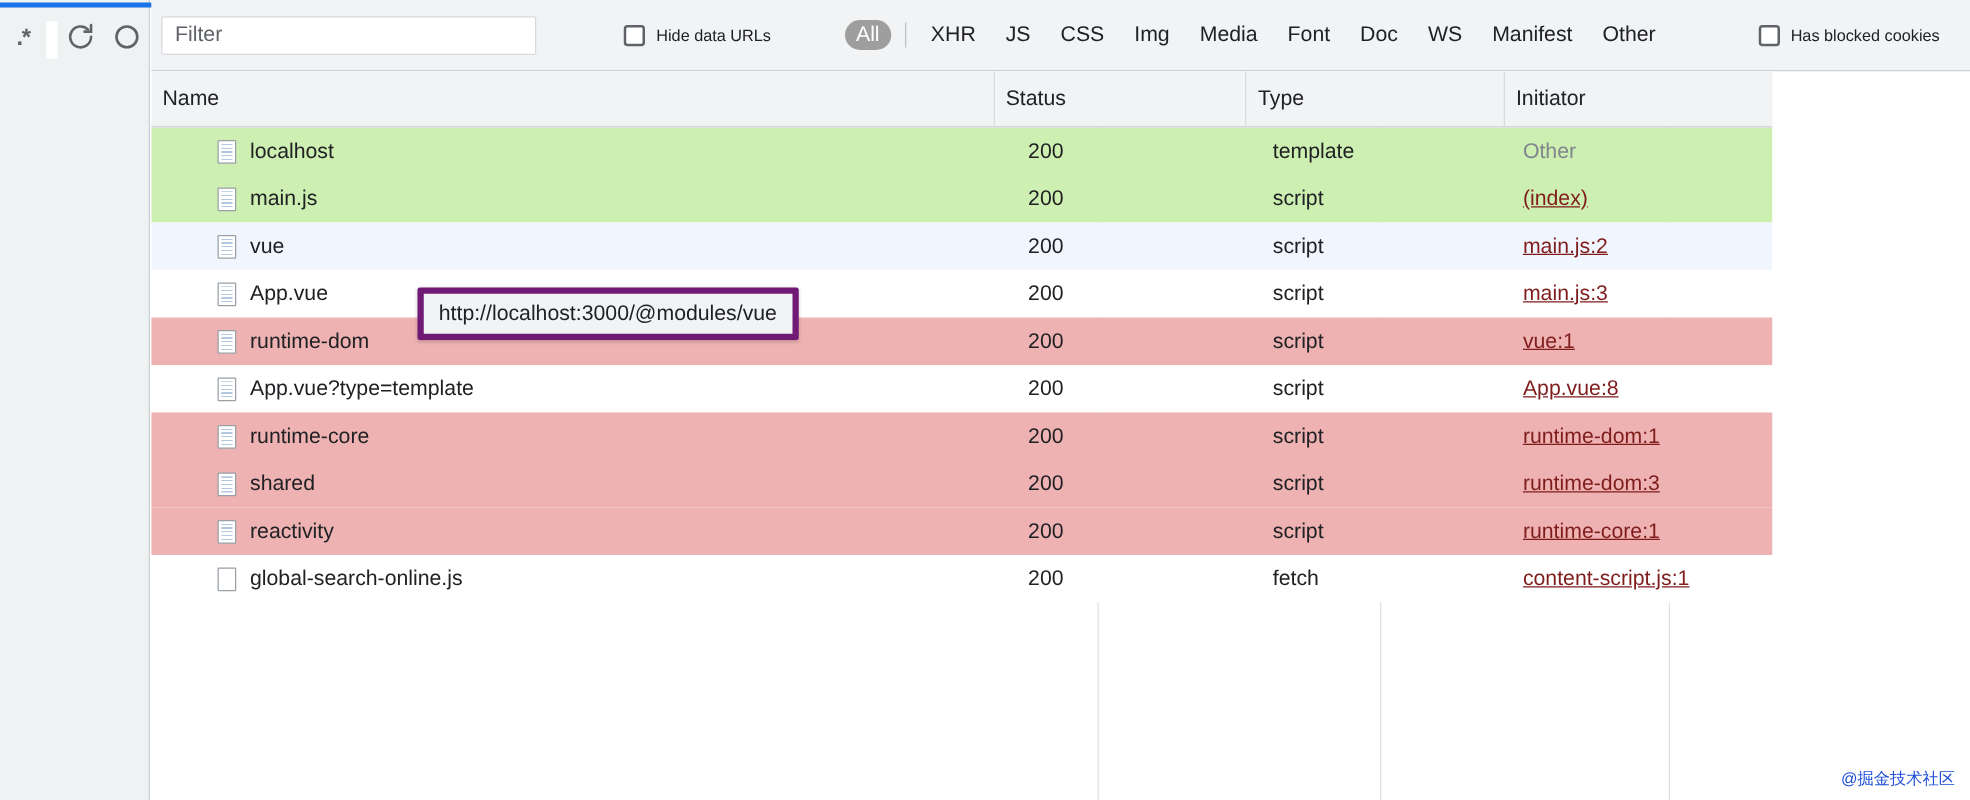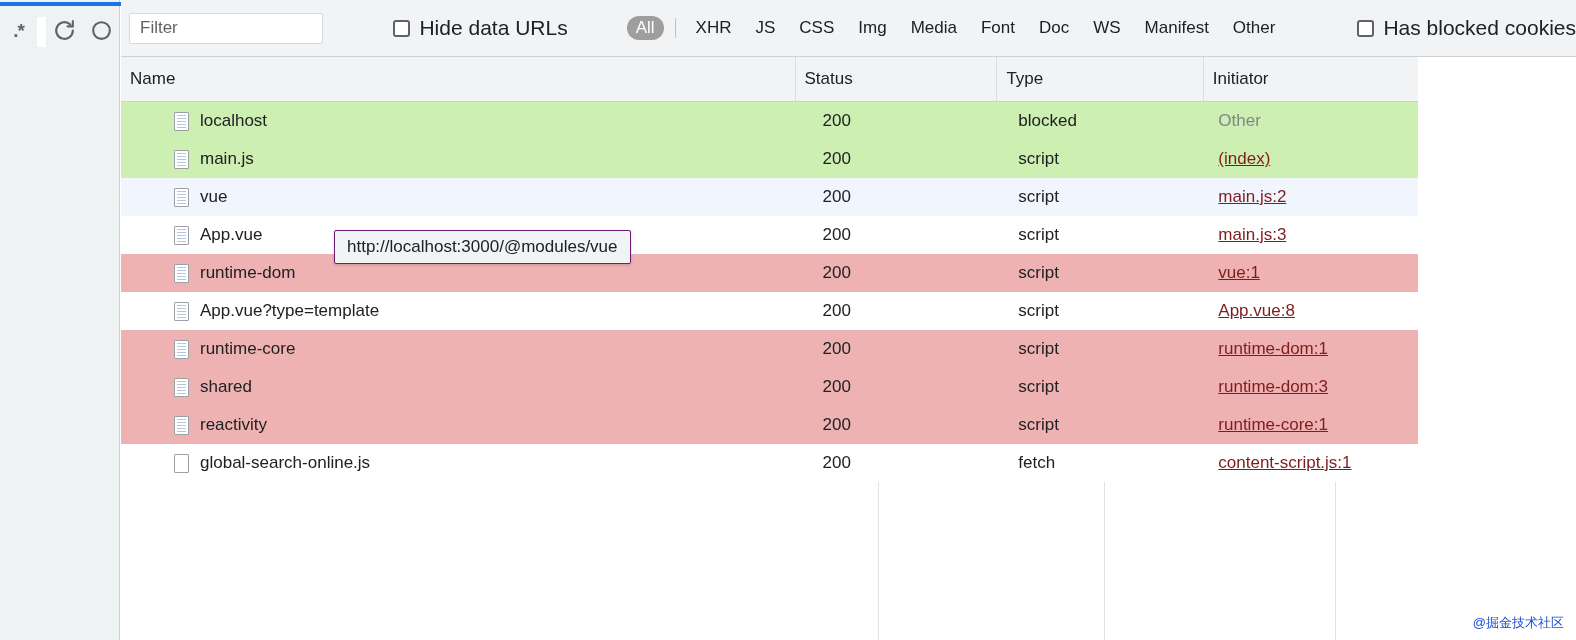--- a/index.html
+++ b/index.html
@@ -91,21 +91,21 @@
     display: flex;
     align-items: center;
     padding-left: 10px;
     font-size: 17px;
     color: #5f6368;
   }
   .tb-check {
     display: flex;
     align-items: center;
     margin-left: 28px;
-    font-size: 21px;
+    font-size: 13px;
     color: #202124;
     white-space: nowrap;
   }
   .checkbox {
     width: 17px; height: 17px;
     border: 2px solid #5f6368;
     border-radius: 3px;
     background: #fff;
     box-sizing: border-box;
     margin-right: 9px;
@@ -234,21 +234,21 @@
     text-decoration: underline;
     cursor: pointer;
   }
   .init-plain { color: #80868b; }
 
   
   .tooltip {
     position: absolute;
     left: 334px; top: 230px;
     background: #f1f3f4;
-    border: 1px solid #701a75;
+    border: 5px solid #701a75;
     border-radius: 2px;
     padding: 6px 12px;
     font-size: 17px;
     color: #202124;
     white-space: nowrap;
     box-shadow: 0 1px 3px rgba(0,0,0,.18);
     z-index: 40;
   }
 
   
@@ -336,21 +336,21 @@
       <div class="th c-init">Initiator</div>
     </div>
 
     <div class="rows" id="rows-container">
         <div class="row green">
           <div class="cell name c-name">
             <span class="file-icon lined"></span>
             <span class="name-text">localhost</span>
           </div>
           <div class="cell c-status">200</div>
-          <div class="cell c-type">blocked</div>
+          <div class="cell c-type">template</div>
           <div class="cell c-init"><span class="init-plain">Other</span></div>
         </div>
         <div class="row green">
           <div class="cell name c-name">
             <span class="file-icon lined"></span>
             <span class="name-text">main.js</span>
           </div>
           <div class="cell c-status">200</div>
           <div class="cell c-type">script</div>
           <div class="cell c-init"><span class="init-link">(index)</span></div>

